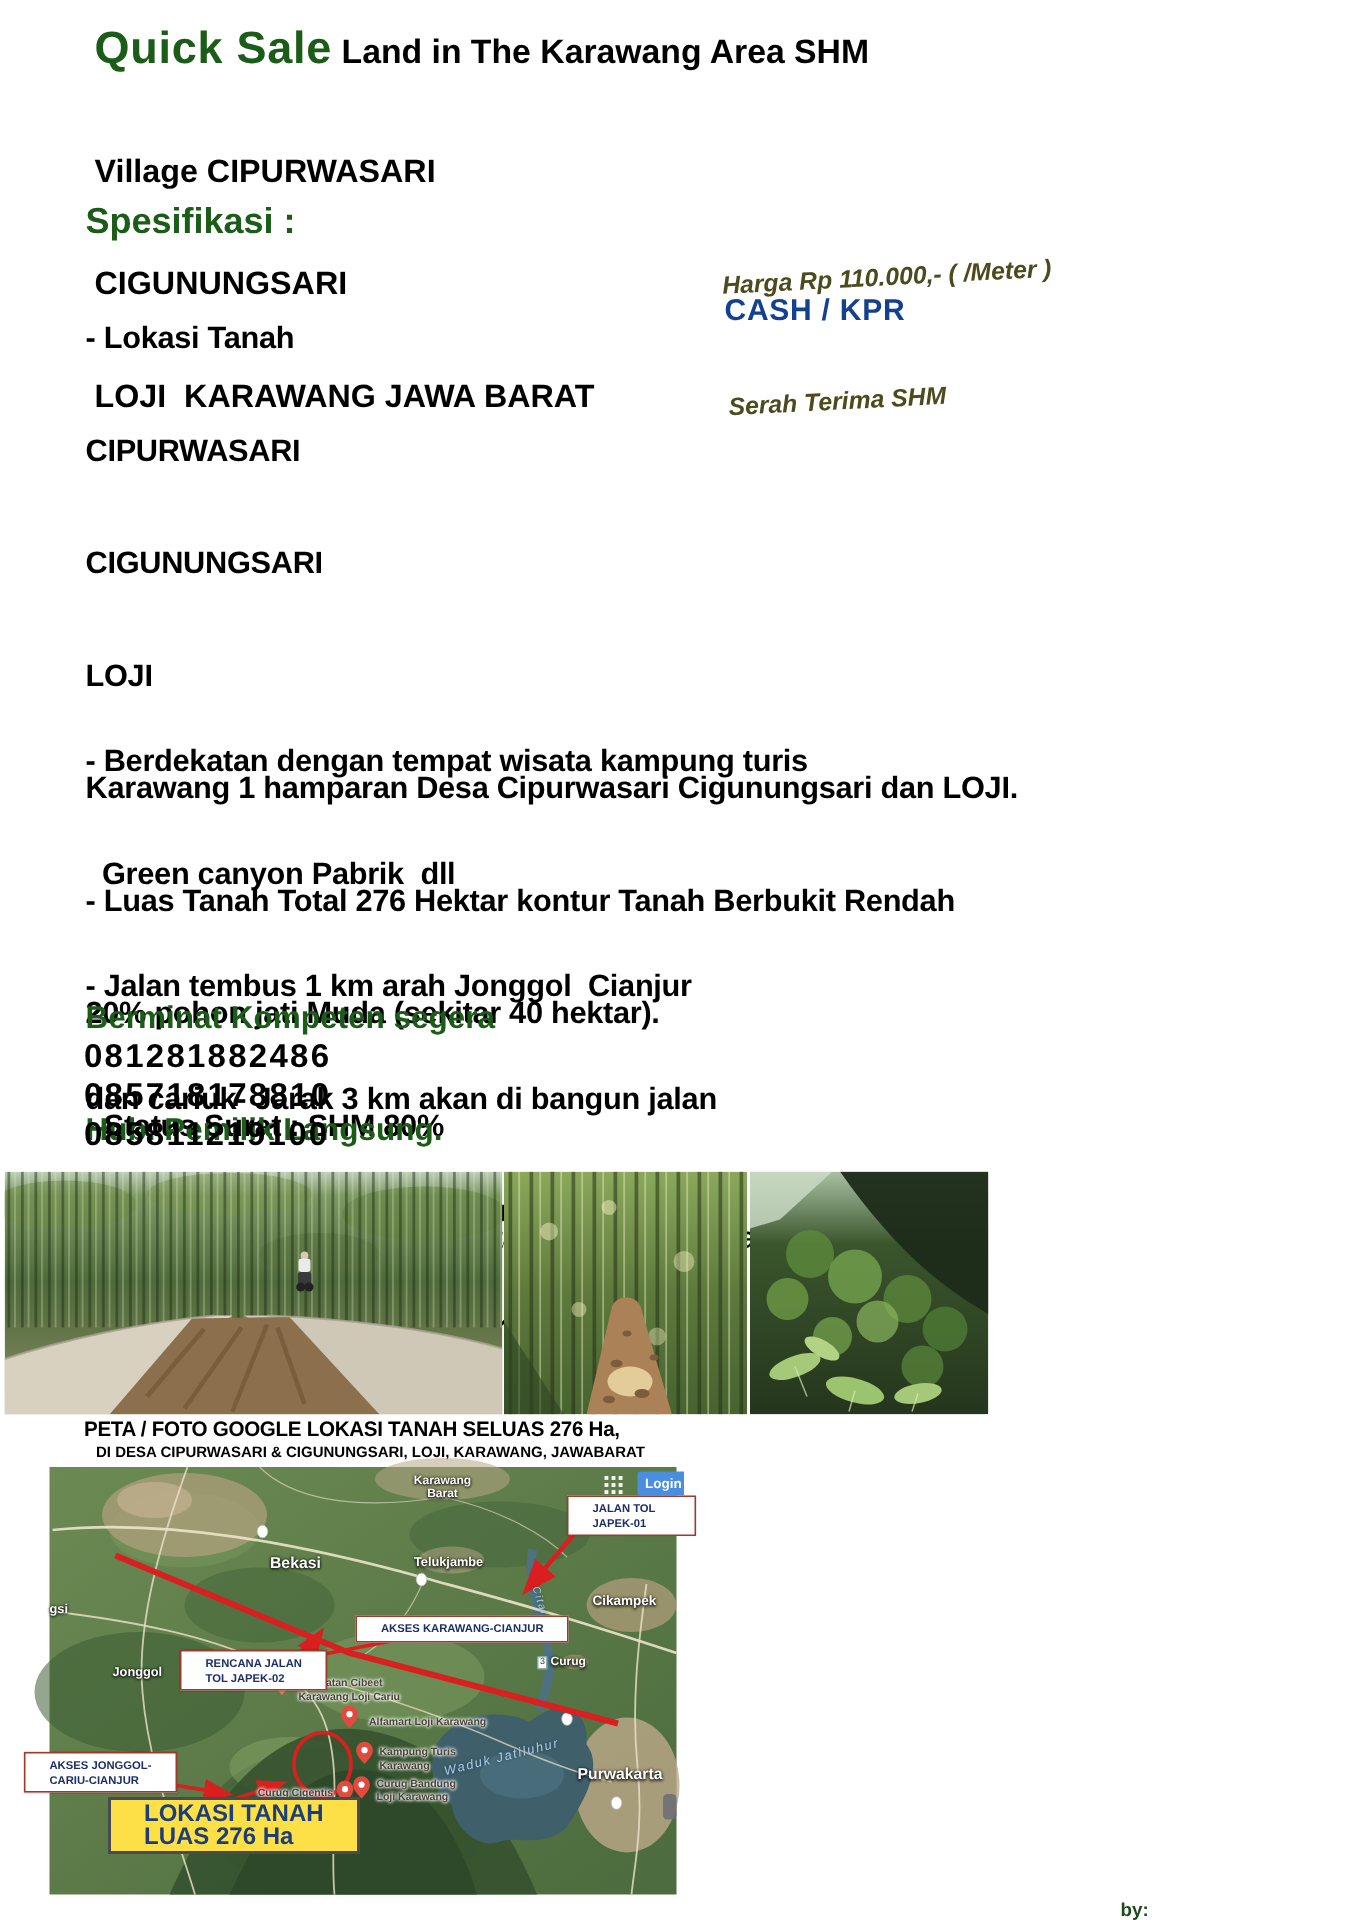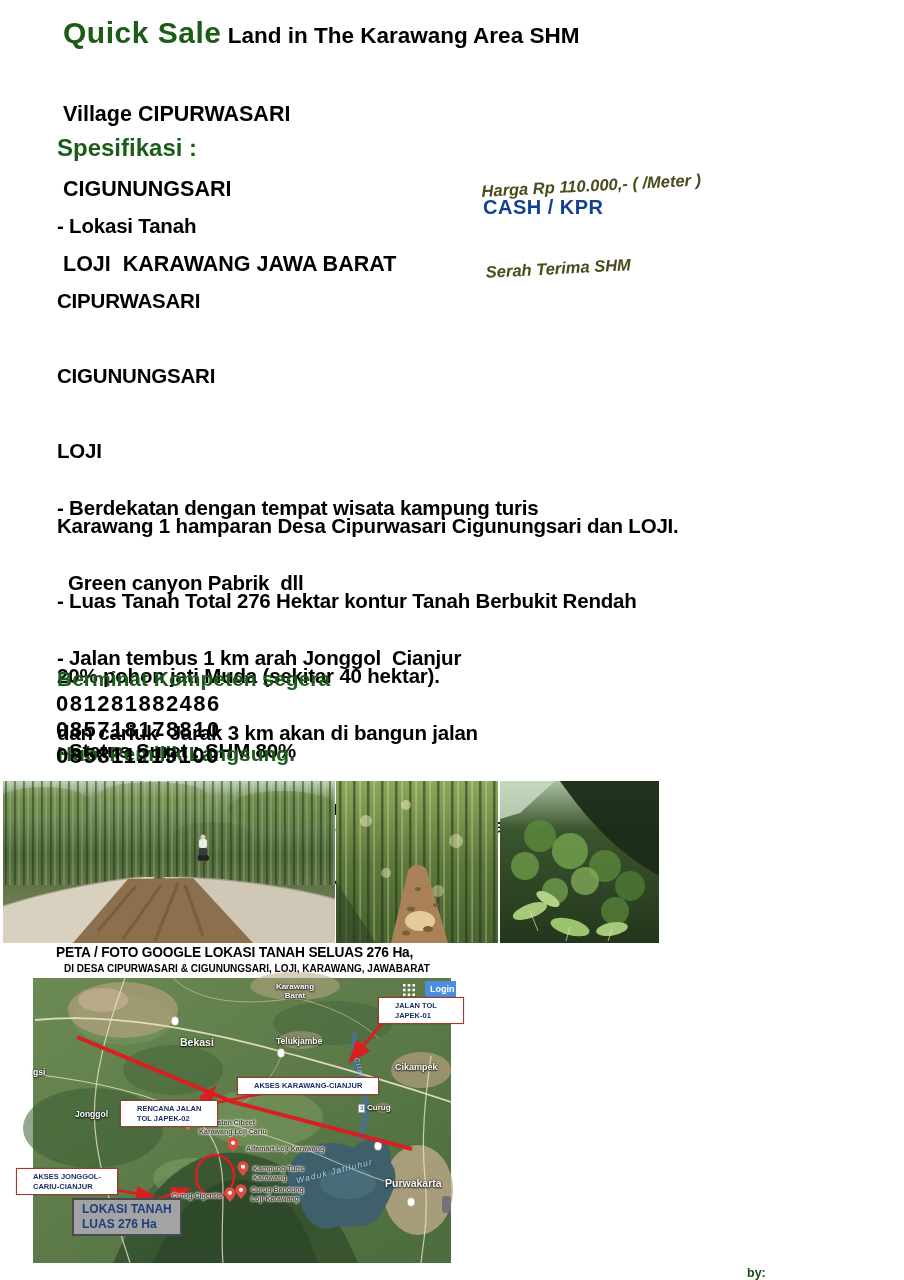--- a/index.html
+++ b/index.html
@@ -33,22 +33,22 @@
   #map svg{position:absolute;left:0;top:0;overflow:visible}
   .town{position:absolute;color:#fdfdfd;font-size:8.5px;font-weight:bold;white-space:nowrap;
         text-shadow:0 0 2px rgba(0,0,0,.95),0 1px 2px rgba(0,0,0,.8)}
   .town-lg{font-size:10.5px;font-weight:bold}
   .poi{position:absolute;color:#4a4238;font-size:7px;font-weight:bold;line-height:8.5px;white-space:nowrap;
        text-shadow:0 0 2px #fff,0 0 2px #fff,0 0 3px #fff}
   .wlabel{position:absolute;color:#aacde6;font-size:8.5px;font-style:italic;letter-spacing:1.2px;white-space:nowrap;
           text-shadow:0 0 2px rgba(15,40,60,.6)}
   .abox{position:absolute;background:#fff;border:1px solid #9e3a2e;color:#1c2f66;font-weight:bold;
         font-size:7.5px;line-height:9.5px;padding:3px 16px;white-space:nowrap;box-shadow:0 0 1px rgba(0,0,0,.4)}
-  .lokasi{position:absolute;background:#a3a3a3;border:2px solid #4a4a52;color:#1c3e7a;font-weight:bold;
-          font-size:12px;line-height:15px;padding:2px 8px;white-space:nowrap}
+  .lokasi{position:absolute;background:#fde047;border:2px solid #4a4a52;color:#1c3e7a;font-weight:bold;
+          font-size:16px;line-height:15px;padding:2px 22px;white-space:nowrap}
   .login-btn{position:absolute;left:392px;top:3px;width:26px;height:16px;background:#4a8ee0;color:#fff;
              font-size:9px;font-weight:bold;line-height:16px;padding-left:5px;overflow:hidden;border-radius:2px 0 0 2px}
   .badge3{position:absolute;background:#fff;border:1px solid #8aa;color:#335;font-size:6px;line-height:7px;
           padding:0 1px;border-radius:1px}
   
   .byline{left:747px;top:1236px;color:#1d4a1d;font-size:12.5px;font-weight:bold;line-height:15px;white-space:pre}
 </style>
 </head>
 <body>
 

